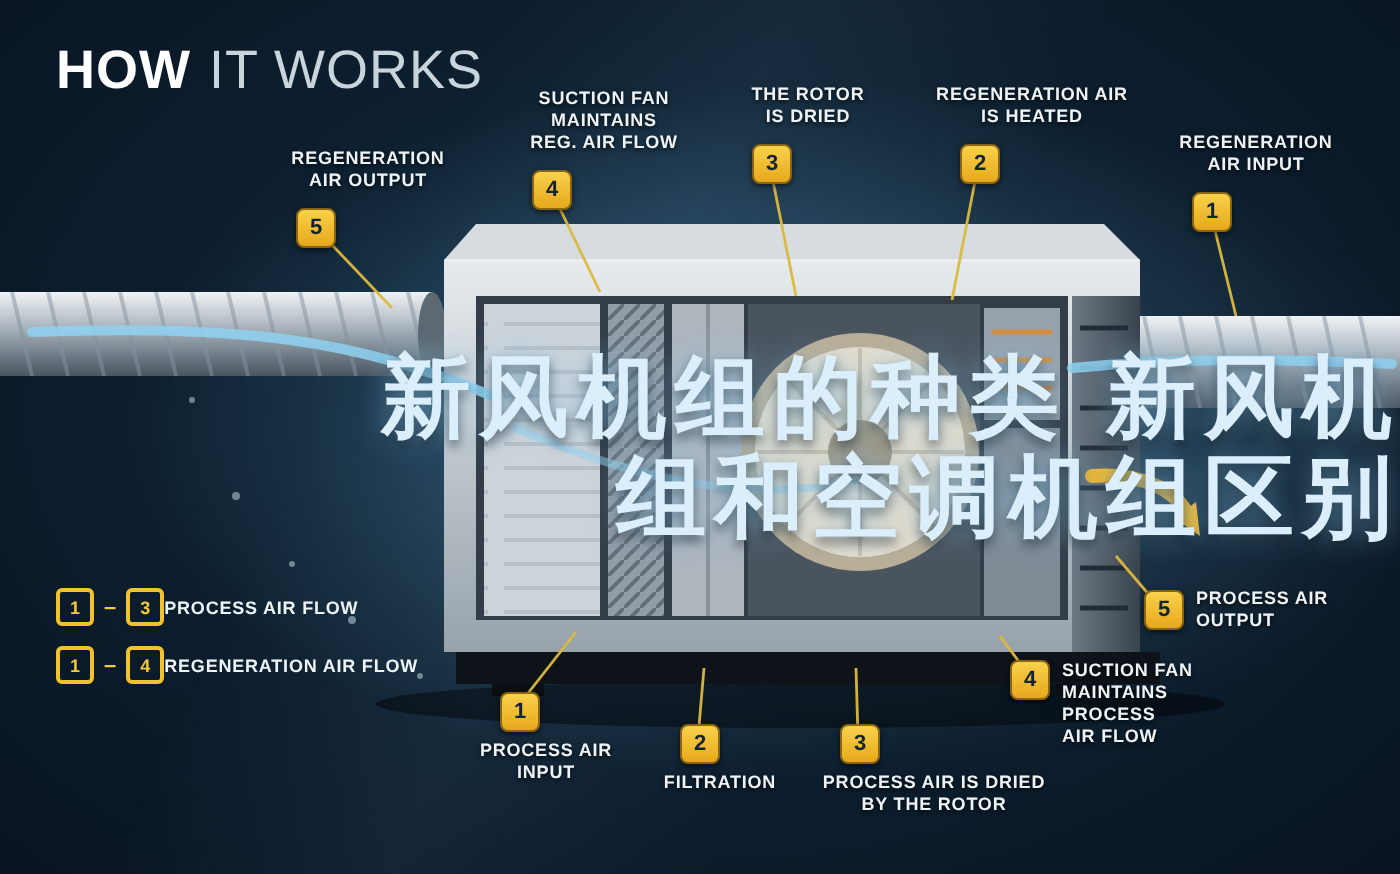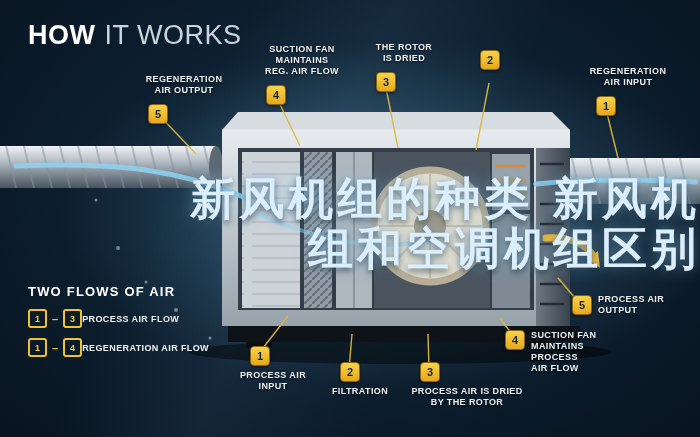--- a/index.html
+++ b/index.html
@@ -241,20 +241,22 @@
 MAINTAINS
 REG. AIR FLOW</div>
   </div>
   <div class="callout col badge-after" style="left:362px;top:42px;width:84px;">
     <div class="badge">3</div>
     <div class="txt">THE ROTOR
 IS DRIED</div>
   </div>
   <div class="callout col badge-after" style="left:466px;top:42px;width:100px;">
     <div class="badge">2</div>
+    <div class="txt">REGENERATION AIR
+IS HEATED</div>
   </div>
   <div class="callout col badge-after" style="left:582px;top:66px;width:92px;">
     <div class="badge">1</div>
     <div class="txt">REGENERATION
 AIR INPUT</div>
   </div>
 
   <div class="callout col badge-before" style="left:238px;top:346px;width:70px;">
     <div class="badge">1</div>
     <div class="txt">PROCESS AIR
@@ -275,21 +277,20 @@
 MAINTAINS PROCESS
 AIR FLOW</div>
   </div>
   <div class="callout row center-align" style="left:572px;top:294px;width:104px;">
     <div class="badge">5</div>
     <div class="txt">PROCESS AIR
 OUTPUT</div>
   </div>
 
   <div class="legend">
-    <div class="legend-heading">TWO FLOWS OF AIR</div>
     <div class="legend-row">
       <div class="badge-outline">1</div>
       <span class="legend-dash">–</span>
       <div class="badge-outline">3</div>
       <span class="legend-label">PROCESS AIR FLOW</span>
     </div>
     <div class="legend-row">
       <div class="badge-outline">1</div>
       <span class="legend-dash">–</span>
       <div class="badge-outline">4</div>

